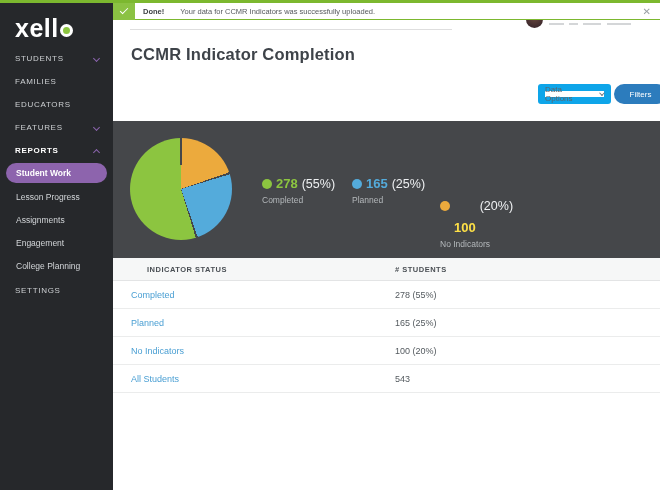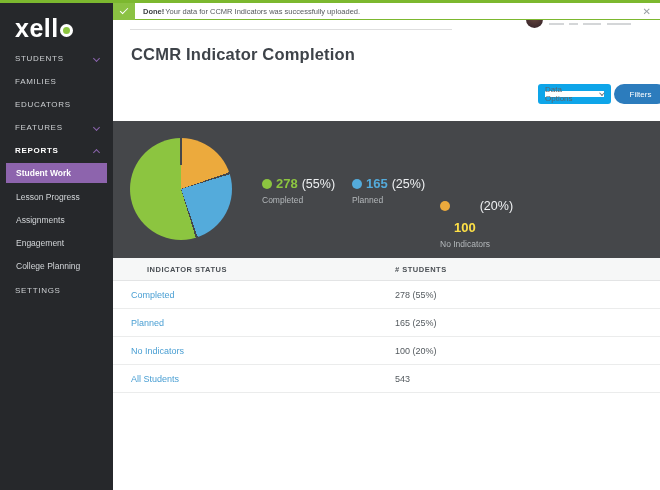--- a/index.html
+++ b/index.html
@@ -10,29 +10,29 @@
   
   .sidebar { position:absolute; left:0; top:0; width:113px; height:490px; background:#26282b; z-index:5; }
   .logo { position:absolute; left:15px; top:14px; color:#ffffff; font-size:25px; font-weight:bold; letter-spacing:.5px; cursor:pointer; }
   .logo-o { display:inline-block; width:13px; height:13px; border:3.5px solid #ffffff; background:#8cc540; border-radius:50%; margin-left:1px; }
   .nav-item { position:absolute; left:15px; right:8px; height:14px; color:#cdd0d3; font-size:8px; letter-spacing:.7px; line-height:14px; cursor:pointer; white-space:nowrap; }
   .nav-item.bold { color:#ffffff; font-weight:bold; }
   .chev { position:absolute; right:6px; top:4px; width:5px; height:5px; border-right:1.3px solid #8a63ac; border-bottom:1.3px solid #8a63ac; }
   .chev.down { transform:rotate(45deg); }
   .chev.up { transform:rotate(-135deg); top:6px; }
   .sub-item { position:absolute; left:16px; height:13px; color:#d3d6d9; font-size:8.5px; line-height:13px; cursor:pointer; white-space:nowrap; }
-  .pill { position:absolute; left:6px; top:163px; width:101px; height:20px; background:#8d64ad; border-radius:0; color:#ffffff; font-size:8.5px; font-weight:bold; line-height:20px; padding-left:10px; cursor:pointer; }
+  .pill { position:absolute; left:6px; top:163px; width:101px; height:20px; background:#8d64ad; border-radius:10px; color:#ffffff; font-size:8.5px; font-weight:bold; line-height:20px; padding-left:10px; cursor:pointer; }
 
   
   .green-strip { position:absolute; left:0; top:0; width:660px; height:3px; background:#7cb82f; z-index:40; }
   .toast { position:absolute; left:113px; top:3px; width:547px; height:17px; background:#ffffff; border-bottom:1px solid #7cb82f; z-index:35; display:flex; align-items:center; }
   .toast-check { width:22px; height:17px; background:#8bc243; display:flex; align-items:center; justify-content:center; flex:0 0 22px; }
   .check-icon { width:8px; height:4px; border-left:1.5px solid #fff; border-bottom:1.5px solid #fff; transform:rotate(-45deg); margin-top:-2px; }
   .toast-msg { margin-left:8px; font-size:7.5px; color:#55595d; white-space:nowrap; }
-  .toast-msg b { color:#3c4043; margin-right:1px; }
+  .toast-msg b { color:#3c4043; margin-right:16px; }
   .toast-close { position:absolute; right:9px; top:2px; font-size:10px; color:#9aa0a5; cursor:pointer; line-height:13px; }
 
   
   .avatar { position:absolute; left:526px; top:11px; width:17px; height:17px; border-radius:50%; background:radial-gradient(circle at 50% 35%, #6b4a3f 0%, #402b2e 70%); z-index:10; cursor:pointer; }
   .user-marks { position:absolute; top:23px; height:2px; background:#d4d6d8; z-index:10; }
   .hdr-divider { position:absolute; left:130px; top:29px; width:322px; height:1px; background:#dedede; }
   .page-title { position:absolute; left:131px; top:45px; font-size:16.5px; font-weight:bold; color:#3e4349; letter-spacing:.2px; }
   .btn-outline { position:absolute; left:538px; top:84px; width:73px; height:20px; background:#fff; border:7px solid #0ea5e9; border-radius:3px; display:flex; align-items:center; justify-content:center; gap:13px; font-size:8px; color:#5d636a; cursor:pointer; }
   .chev-gray { width:4px; height:4px; border-right:1.2px solid #72787d; border-bottom:1.2px solid #72787d; transform:rotate(45deg); margin-top:-2px; }
   .btn-filters { position:absolute; left:614px; top:84px; width:53px; height:20px; background:#2c7cbd; border:none; border-radius:10px; color:#ffffff; font-size:8px; display:flex; align-items:center; justify-content:center; cursor:pointer; }

